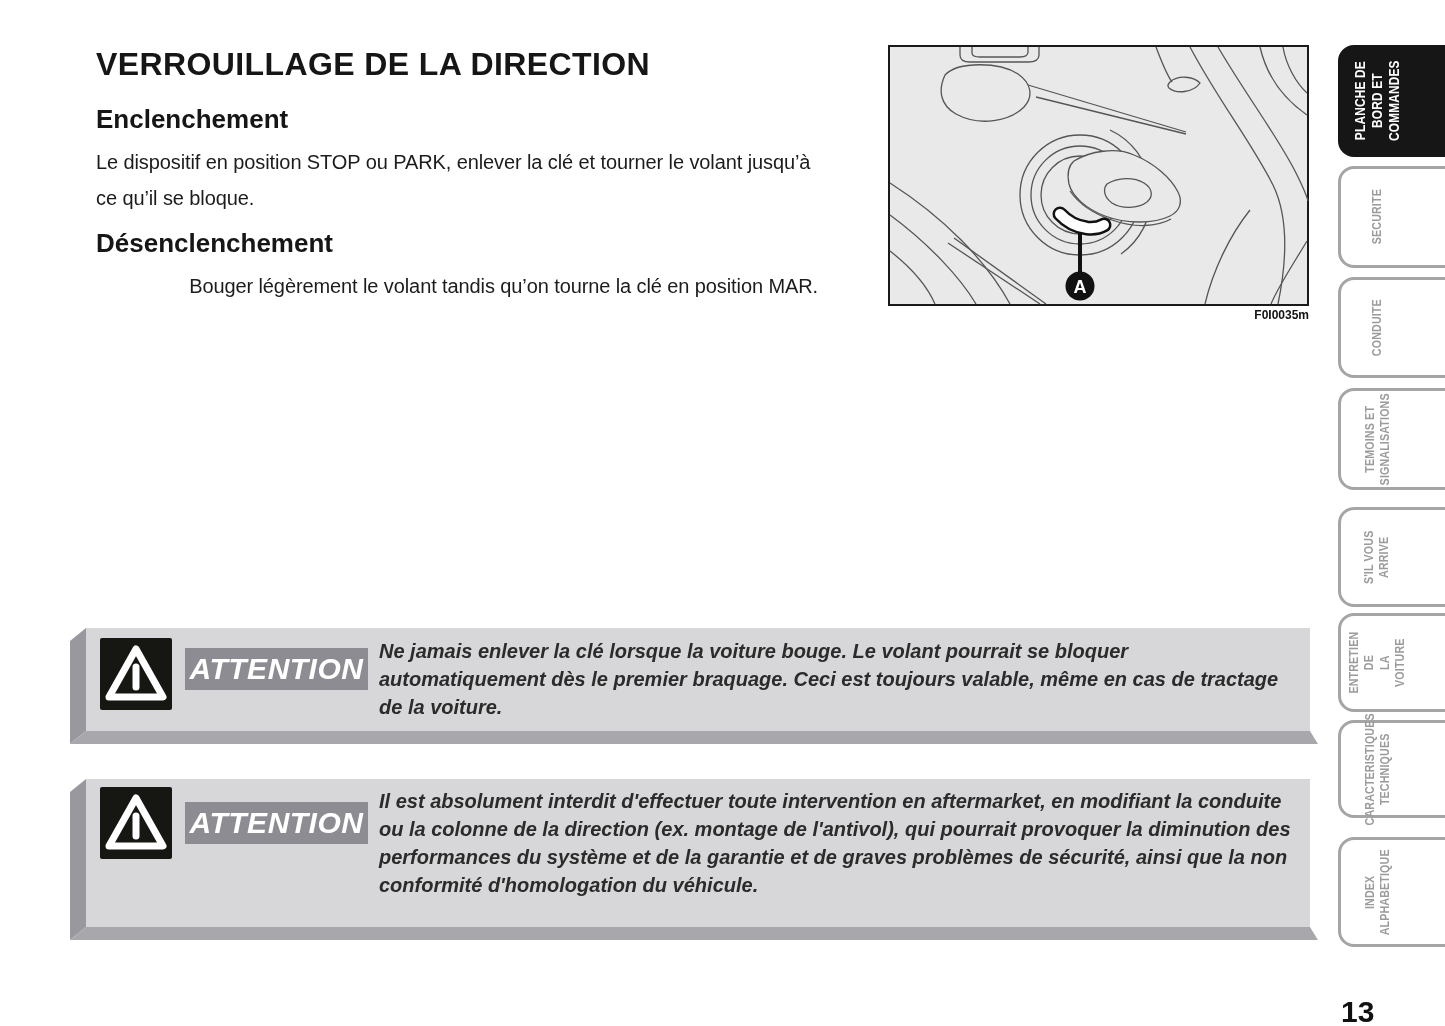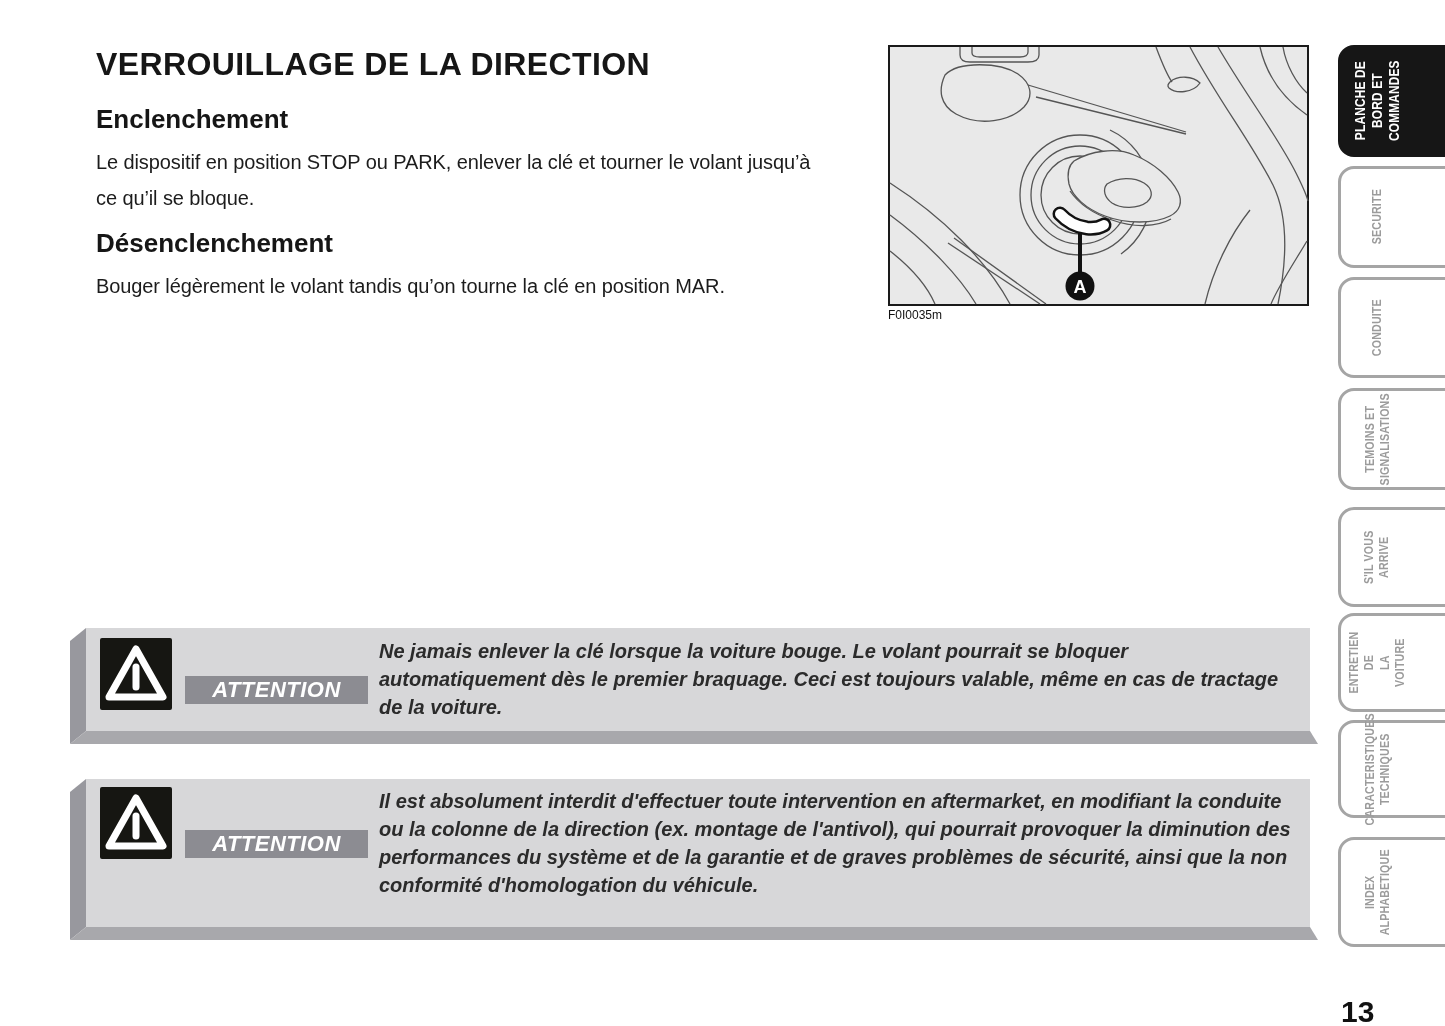--- a/index.html
+++ b/index.html
@@ -20,22 +20,22 @@
     font-size:26px;font-weight:800;color:#161616;
   }
   .sec-body{
     left:96px;width:722px;
     font-size:20px;line-height:36px;color:#1c1c1c;letter-spacing:-.1px;
   }
   
   .figure-wrap{left:888px;top:45px;width:421px;height:261px;}
   .figure-wrap svg{display:block;}
   .figure-caption{
-    left:888px;top:308px;width:421px;text-align:left;
-    font-size:12px;font-weight:400;color:#111;
+    left:888px;top:308px;width:421px;text-align:right;
+    font-size:12px;font-weight:700;color:#111;
   }
   
   .wbox{left:70px;width:1240px;}
   .wbox-left{
     position:absolute;left:0;top:0;width:16px;height:100%;
     background:#98989e;
     clip-path:polygon(100% 0, 100% calc(100% - 13px), 0 100%, 0 13px);
   }
   .wbox-bottom{
     position:absolute;left:0;bottom:0;height:13px;width:calc(100% + 8px);
@@ -44,24 +44,24 @@
   }
   .wbox-panel{
     position:absolute;left:16px;top:0;right:0;bottom:13px;
     background:#d7d7d9;
   }
   .warn-icon{
     position:absolute;left:14px;width:72px;height:72px;
     background:#161612;border-radius:2px;
   }
   .warn-banner{
-    position:absolute;left:99px;width:183px;height:28px;
+    position:absolute;left:99px;width:183px;height:42px;
     background:#8c8c92;color:#ffffff;
-    font-size:22px;font-weight:700;font-style:italic;letter-spacing:.5px;
-    display:flex;align-items:center;justify-content:center;margin-top:28px;
+    font-size:30px;font-weight:700;font-style:italic;letter-spacing:.5px;
+    display:flex;align-items:center;justify-content:center;
   }
   .warn-text{
     position:absolute;left:293px;right:14px;
     font-size:20px;font-weight:700;font-style:italic;
     line-height:28px;color:#2b2b2b;
   }
   
   .tab{
     position:absolute;left:1338px;width:122px;
     background:#ffffff;border:3px solid #a5a5a5;border-radius:16px;
@@ -87,21 +87,21 @@
 </style>
 </head>
 <body>
 
 <div class="abs doc-title">VERROUILLAGE DE LA DIRECTION</div>
 
 <div class="abs sec-heading" style="top:104px;">Enclenchement</div>
 <div class="abs sec-body" style="top:144px;">Le dispositif en position STOP ou PARK, enlever la clé et tourner le volant jusqu’à ce qu’il se bloque.</div>
 
 <div class="abs sec-heading" style="top:228px;">Désenclenchement</div>
-<div class="abs sec-body" style="top:268px;">Bouger légèrement le volant tandis qu’on tourne la clé en position MAR.</div>
+<div class="abs sec-body" style="top:268px;text-align:right;">Bouger légèrement le volant tandis qu’on tourne la clé en position MAR.</div>
 
 <div class="abs figure-wrap">
   <svg width="421" height="261" viewBox="0 0 421 261">
     <rect x="1" y="1" width="419" height="259" fill="#e9e9e9" stroke="#1a1a1a" stroke-width="2"></rect>
     <g fill="none" stroke="#555" stroke-width="1.3">
 
       <path d="M72,2 L72,10 Q72,17 82,17 L140,17 Q151,17 151,10 L151,2"></path>
       <path d="M84,2 L84,8 Q84,12 92,12 L132,12 Q140,12 140,7 L140,2"></path>
       <path d="M57,30 C50,45 52,60 68,69 C92,82 122,76 136,62 C146,51 143,38 130,29 C112,17 70,16 57,30 Z"></path>
 

